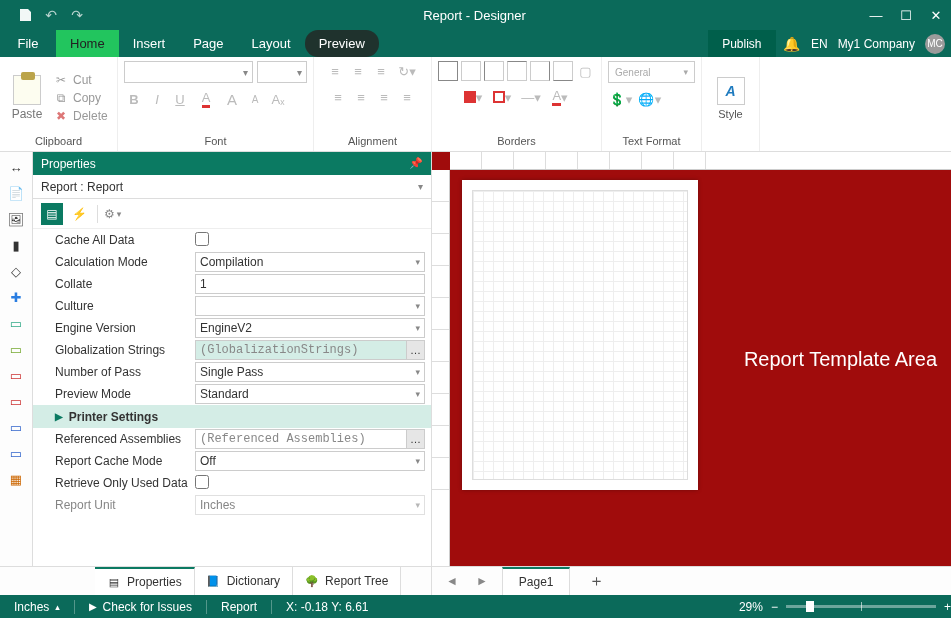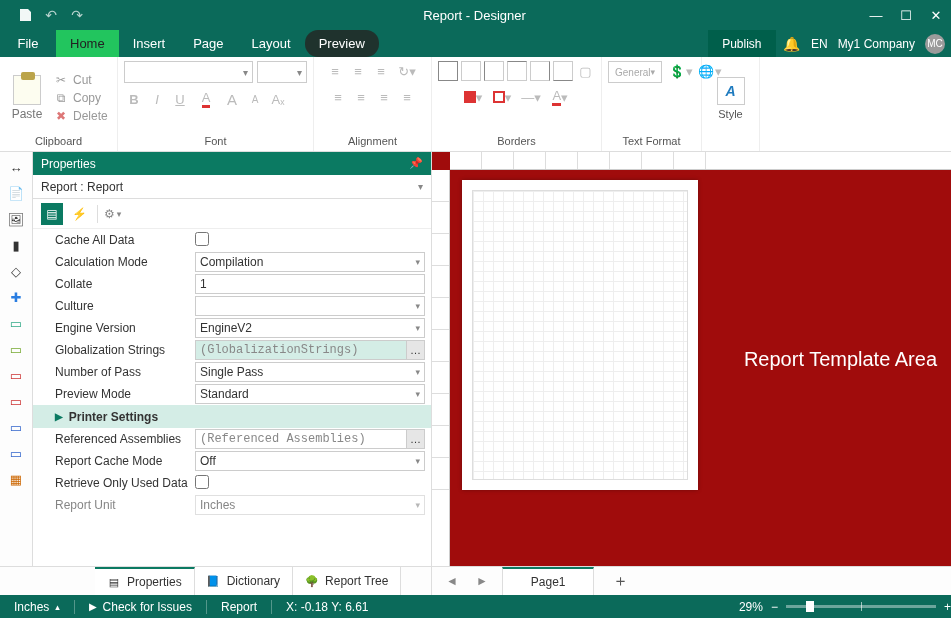--- a/index.html
+++ b/index.html
@@ -58,21 +58,21 @@
 
 
 .g-borders { width: 170px; }
 .g-borders .body { flex-direction: column; gap: 6px; }
 .g-borders .row { display:flex; gap:3px; }
 .bbox { width:20px; height:20px; border:1px solid #ccc; }
 .bbox.all { border:1.5px solid #888; }
 
 
 .g-text { width: 100px; }
-.g-text .body { gap: 6px; align-items: stretch; }
+.g-text .body { flex-direction: column; gap: 6px; align-items: stretch; }
 .g-text .row { display:flex; gap:3px; }
 
 
 .g-style { width: 58px; align-items:center; }
 .g-style .body { flex-direction: column; gap: 3px; align-items: center; justify-content:center; }
 .g-style .pic { width: 28px; height: 28px; border:1px solid #ccc; display:flex; align-items:center; justify-content:center; color:#1f7bbf; font-weight:bold; font-style:italic; font-size:14px; }
 
 
 .main { display: flex; height: calc(618px - 30px - 27px - 95px - 29px - 23px); }
 .sidetool { width: 33px; background: #fdfdfd; border-right: 1px solid #ddd; display: flex; flex-direction: column; align-items: center; padding-top: 4px; gap: 4px; }
@@ -117,21 +117,21 @@
 
 
 .bottomtabs { height: 29px; border-top: 1px solid #ddd; display: flex; align-items: stretch; background: #fdfdfd; }
 .bottomtabs .left { width: 432px; display:flex; border-right:1px solid #ddd; }
 .bottomtabs .left .spacer { width: 95px; }
 .bottomtabs .btab { padding: 0 12px; display:flex; align-items:center; gap:6px; border-right:1px solid #ddd; font-size:12px; background:#fff; }
 .bottomtabs .btab .ico { width:14px; height:14px; display:inline-flex; align-items:center; justify-content:center; font-size:11px; }
 .bottomtabs .btab.active { border-top: 2px solid #0b7a62; }
 .bottomtabs .right { flex:1; display:flex; align-items:center; padding-left:10px; gap:10px; }
 .bottomtabs .navarr { color:#888; padding:0 4px; }
-.bottomtabs .ptab { padding: 0 28px; height:100%; display:flex; align-items:center; border-top: 2px solid #0b7a62; background:#fff; border-left:1px solid #ddd; border-right:1px solid #ddd; }
+.bottomtabs .ptab { padding: 0 16px; height:100%; display:flex; align-items:center; border-top: 2px solid #0b7a62; background:#fff; border-left:1px solid #ddd; border-right:1px solid #ddd; }
 .bottomtabs .plus { font-size:16px; color:#555; padding:0 8px; }
 
 
 .status { height: 23px; background: #0b6a5a; display:flex; align-items:center; color:#fff; font-size:12px; }
 .status .cell { padding: 0 14px; display:flex; gap:6px; align-items:center; }
 .status .cell .ar { font-size:9px; }
 .status .sep { width:1px; height:14px; background: rgba(255,255,255,.3); }
 .status .spacer { flex:1; }
 .status .zoom { display:flex; align-items:center; gap:8px; padding-right:0; }
 .status .slider { width:150px; height:3px; background: rgba(255,255,255,.4); position:relative; }

